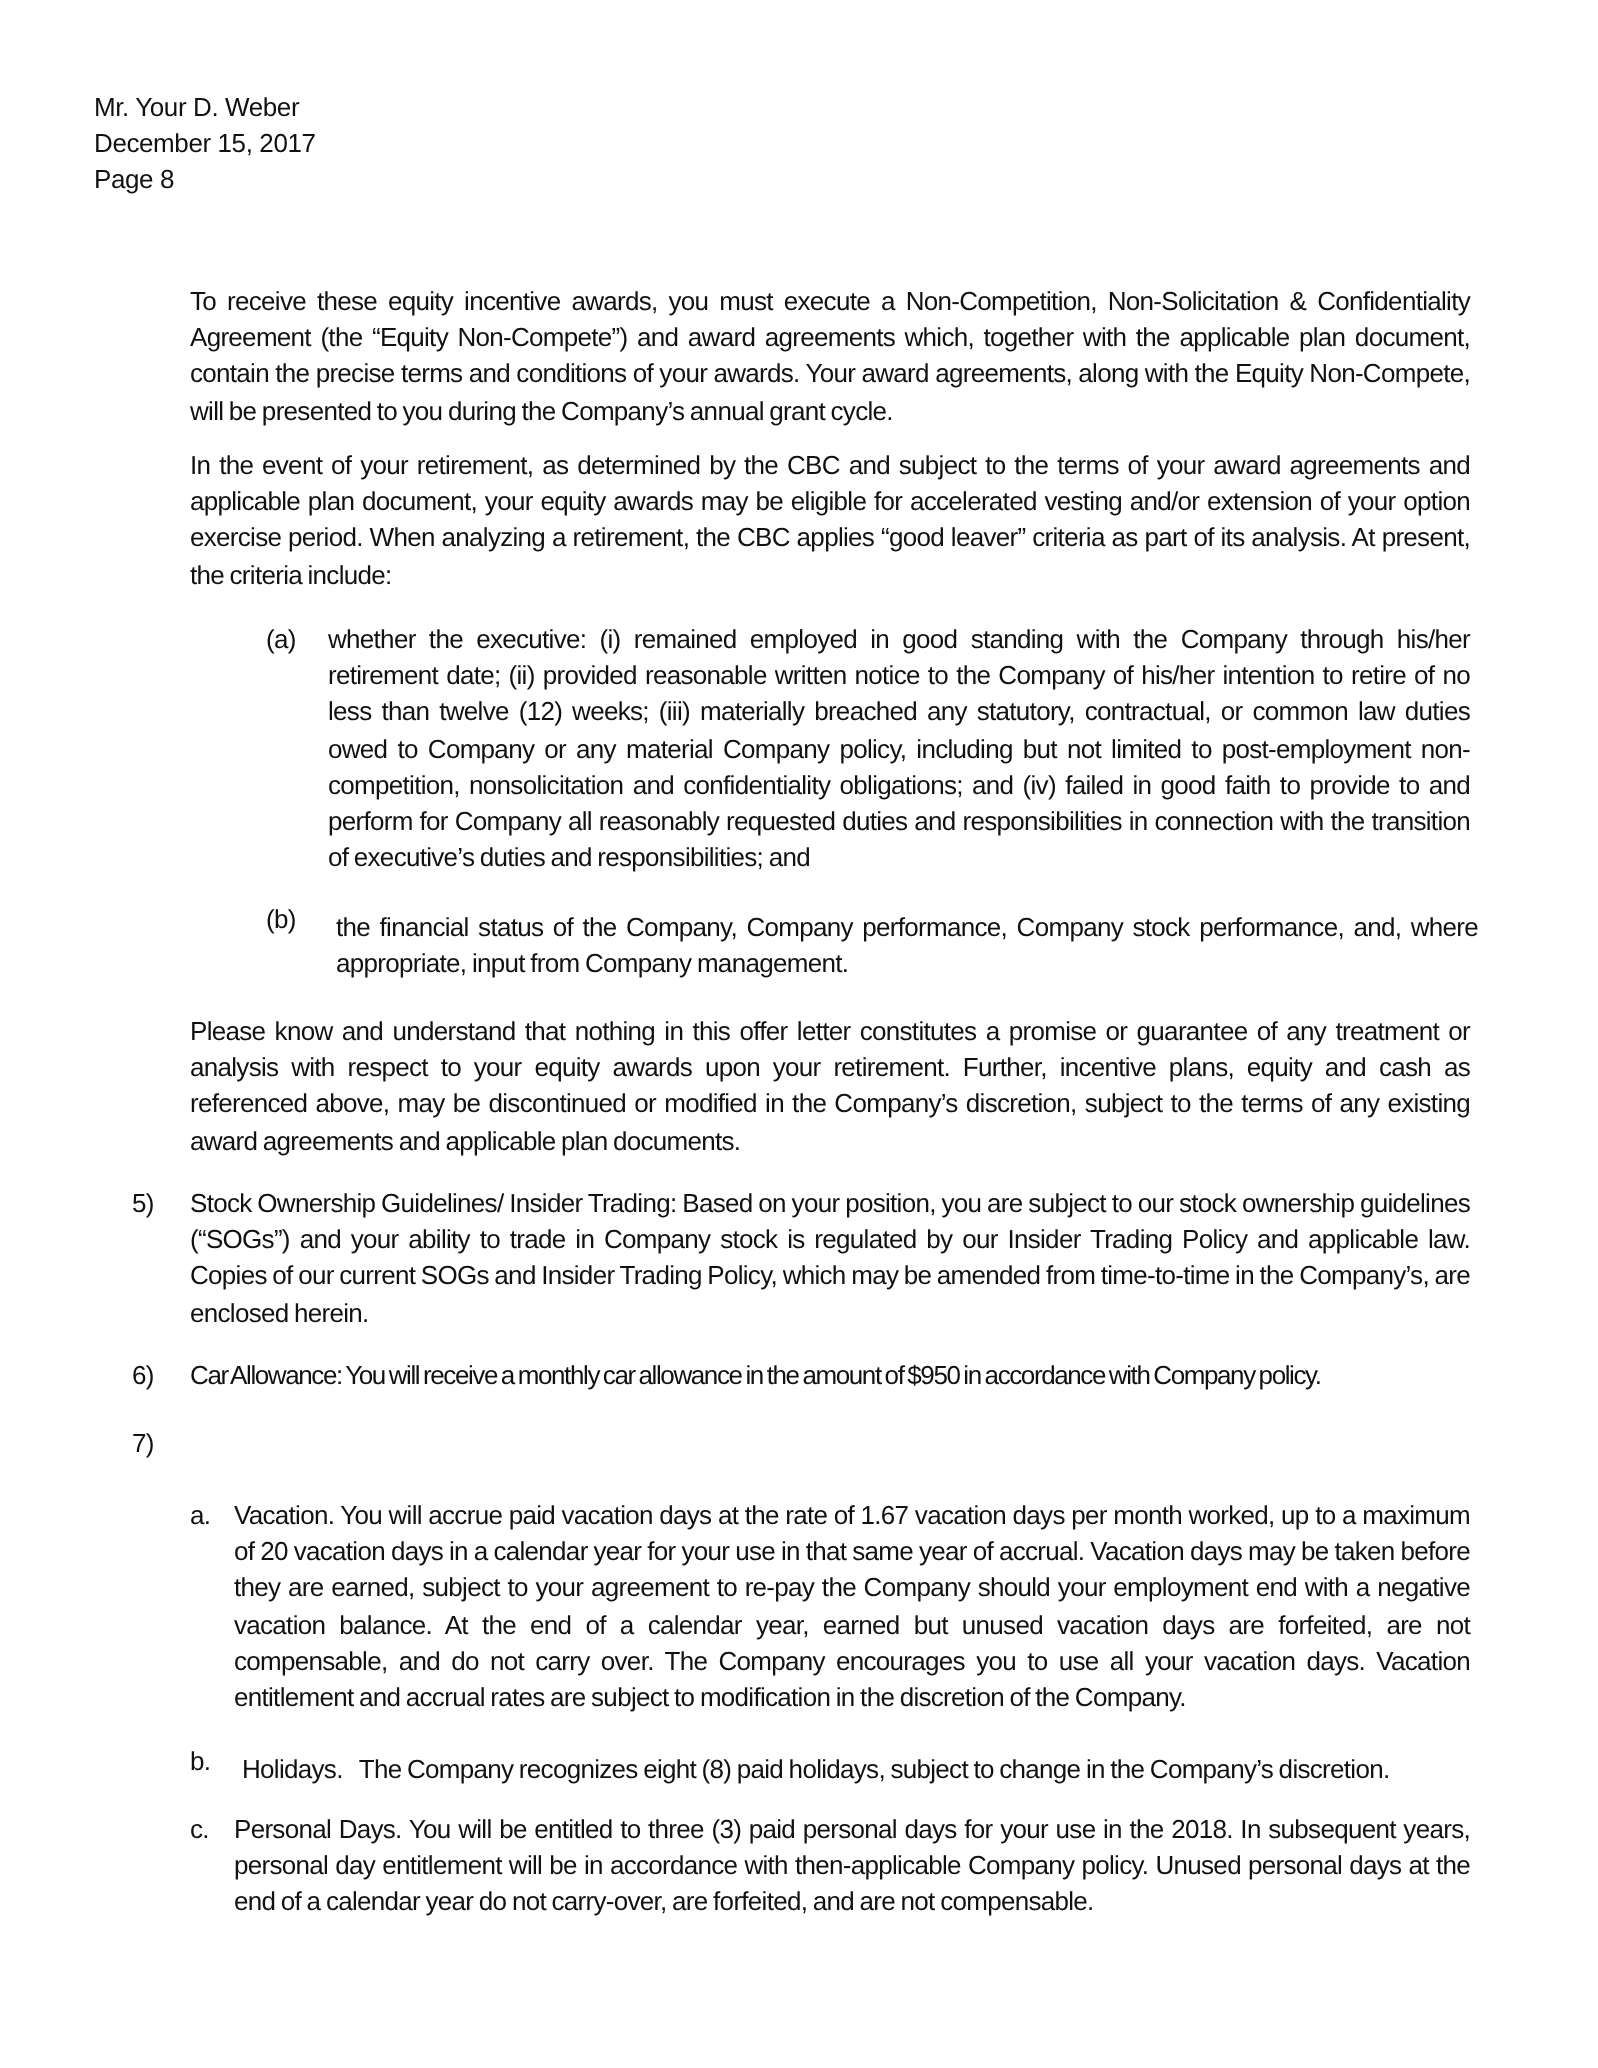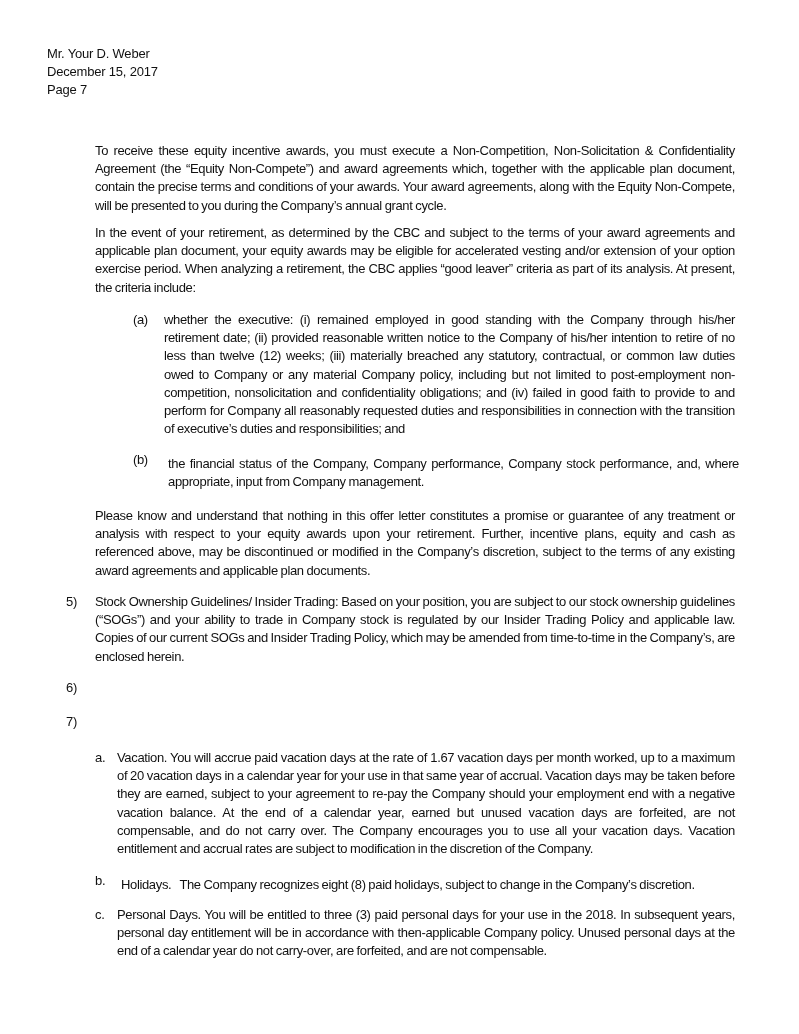--- a/index.html
+++ b/index.html
@@ -25,21 +25,21 @@
     .tight { letter-spacing: -0.7px; word-spacing: -1px; }
   </style>
 </head>
 <body>
 
 <div class="page">
 
   <div class="header">
     <div>Mr. Your D. Weber</div>
     <div>December 15, 2017</div>
-    <div>Page 7</div>
+    <div>Page 8</div>
   </div>
 
   <p class="para" style="left:95px; top:142px; width:640px; margin:0;">To receive these equity incentive awards, you must execute a Non-Competition, Non-Solicitation &amp; Confidentiality Agreement (the “Equity Non-Compete”) and award agreements which, together with the applicable plan document, contain the precise terms and conditions of your awards. Your award agreements, along with the Equity Non-Compete, will be presented to you during the Company’s annual grant cycle.</p>
 
   <p class="para" style="left:95px; top:224px; width:640px; margin:0;">In the event of your retirement, as determined by the CBC and subject to the terms of your award agreements and applicable plan document, your equity awards may be eligible for accelerated vesting and/or extension of your option exercise period.  When analyzing a retirement, the CBC applies “good leaver” criteria as part of its analysis.   At present, the criteria include:</p>
 
   <div class="num-item" style="left:133px; top:311px; width:602px; height:130px;">
     <span class="marker">(a)</span>
     <p class="body" style="left:31px; width:571px; margin:0;">whether the executive:  (i) remained employed in good standing with the Company through his/her retirement date; (ii) provided reasonable written notice to the Company of his/her intention to retire of no less than twelve (12) weeks; (iii) materially breached any statutory, contractual, or common law duties owed to Company or any material Company policy, including but not limited to post-employment non-competition, nonsolicitation and confidentiality obligations; and (iv) failed in good faith to provide to and perform for Company all reasonably requested duties and responsibilities in connection with the transition of executive’s duties and responsibilities; and</p>
   </div>
@@ -51,20 +51,21 @@
 
   <p class="para" style="left:95px; top:507px; width:640px; margin:0;">Please know and understand that nothing in this offer letter constitutes a promise or guarantee of any treatment or analysis with respect to your equity awards upon your retirement.  Further, incentive plans, equity and cash as referenced above, may be discontinued or modified in the Company’s discretion, subject to the terms of any existing award agreements and applicable plan documents.</p>
 
   <div class="num-item" style="left:66px; top:593px; width:669px; height:80px;">
     <span class="marker">5)</span>
     <p class="body" style="left:29px; width:640px; margin:0;"><span class="u">Stock Ownership Guidelines/ Insider Trading</span><span>:  </span><span>Based on your position, you are subject to our stock ownership guidelines (“SOGs”) and your ability to trade in Company stock is regulated by our Insider Trading Policy and applicable law. Copies of our current SOGs and Insider Trading Policy, which may be amended from time-to-time in the Company’s, are enclosed herein.</span></p>
   </div>
 
   <div class="num-item" style="left:66px; top:679px; width:669px; height:20px;">
     <span class="marker">6)</span>
+    <p class="body tight" style="left:29px; width:650px; margin:0; text-align:left; white-space:nowrap;"><span class="u">Car Allowance</span><span>: </span><span>You will receive a monthly car allowance in the amount of $950 in accordance with Company policy.</span></p>
   </div>
 
   <div class="num-item" style="left:66px; top:713px; width:669px; height:20px;">
     <span class="marker">7)</span>
   </div>
 
   <div class="num-item" style="left:95px; top:749px; width:640px; height:115px;">
     <span class="marker">a.</span>
     <p class="body" style="left:22px; width:618px; margin:0;"><span class="u">Vacation</span><span>.  </span><span>You will accrue paid vacation days at the rate of 1.67 vacation days per month worked, up to a maximum of 20 vacation days in a calendar year for your use in that same year of accrual.  Vacation days may be taken before they are earned, subject to your agreement to re-pay the Company should your employment end with a negative vacation balance.  At the end of a calendar year, earned but unused vacation days are forfeited, are not compensable, and do not carry over. The Company encourages you to use all your vacation days. Vacation entitlement and accrual rates are subject to modification in the discretion of the Company.</span></p>
   </div>

